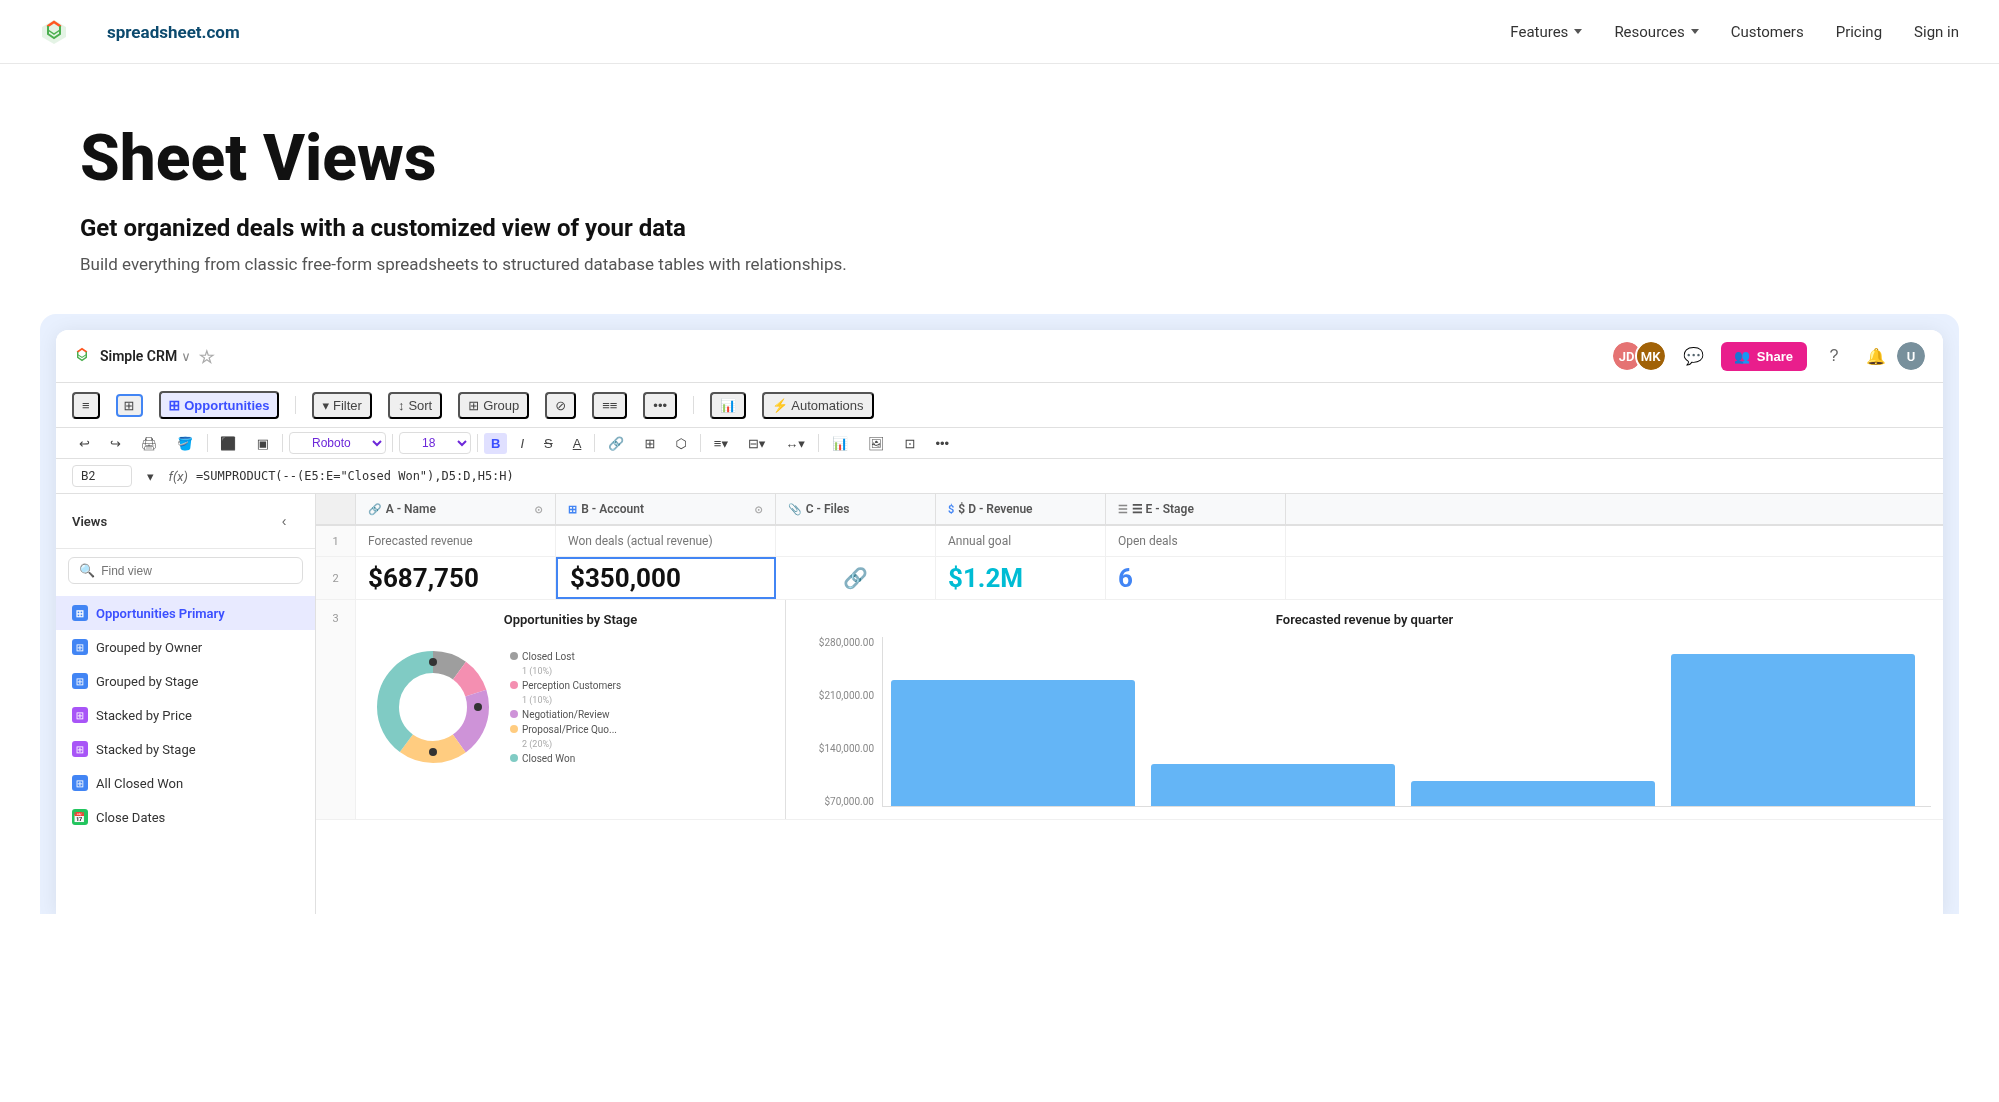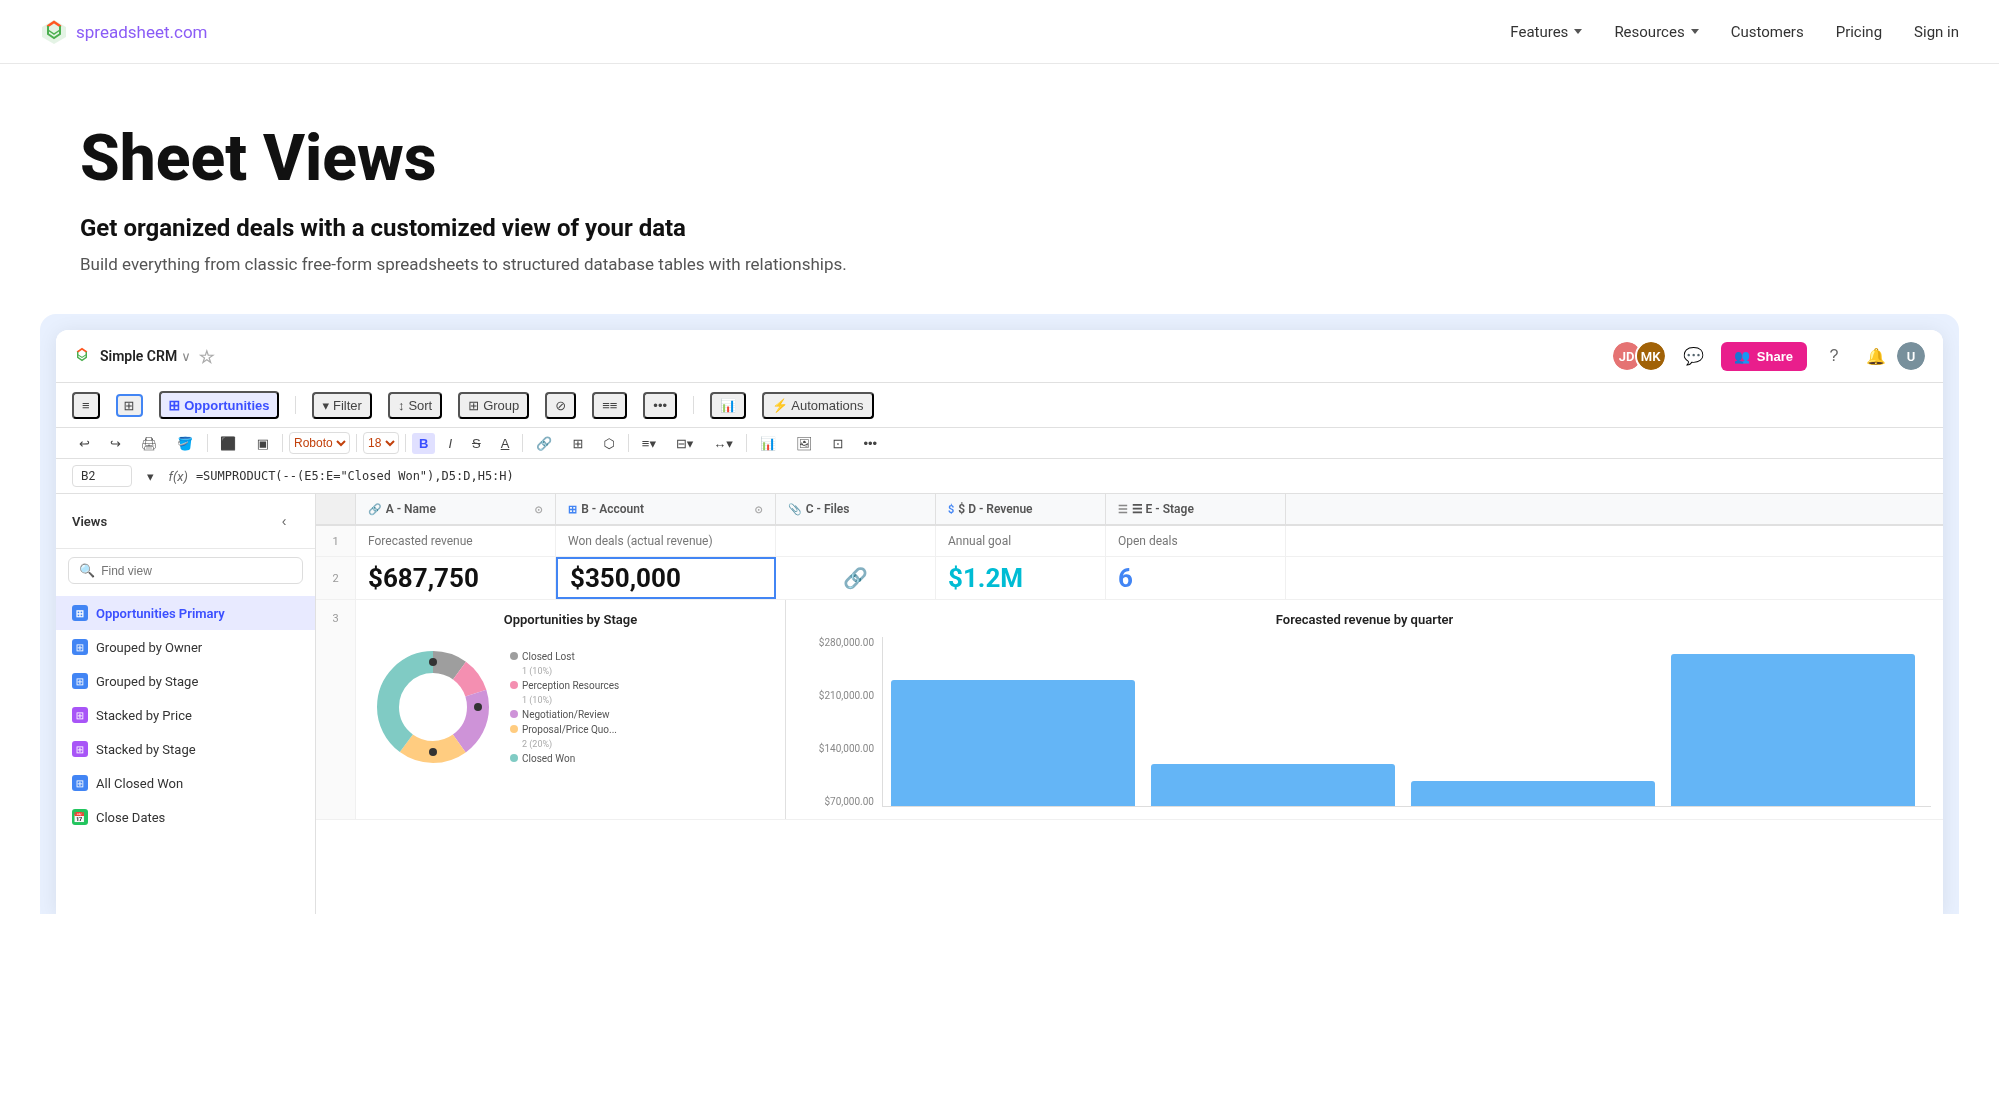--- a/index.html
+++ b/index.html
@@ -74,21 +74,21 @@
     .fx-icon { color: #666; font-size: 13px; font-style: italic; }
     .formula-input { flex: 1; font-size: 12px; color: #333; font-family: monospace; }
 
     
     .format-toolbar {
       display: flex; align-items: center; gap: 6px;
       padding: 4px 16px; border-bottom: 1px solid #e0e0e0; background: #fff; flex-wrap: wrap;
     }
     .fmt-btn { padding: 3px 7px; border: none; background: none; cursor: pointer; font-size: 13px; color: #444; border-radius: 3px; }
     .fmt-btn.bold { font-weight: 700; }
-    .fmt-select { border: 1px solid #ddd; border-radius: 4px; padding: 2px 0; font-size: 12px; color: #c2410c; background: #fff; }
+    .fmt-select { border: 1px solid #ddd; border-radius: 4px; padding: 2px 18px; font-size: 12px; color: #6d28d9; background: #fff; }
 
     
     .app-content { display: flex; height: 420px; overflow: hidden; }
 
     
     .sidebar { width: 260px; border-right: 1px solid #e0e0e0; background: #fff; display: flex; flex-direction: column; flex-shrink: 0; }
     .sidebar-header { display: flex; align-items: center; justify-content: space-between; padding: 12px 16px; border-bottom: 1px solid #e8e8e8; }
     .sidebar-title { font-size: 13px; font-weight: 600; color: #333; }
     .sidebar-search { margin: 8px 12px; display: flex; align-items: center; gap: 6px; border: 1px solid #ddd; border-radius: 6px; padding: 5px 10px; }
     .sidebar-search input { border: none; outline: none; font-size: 12px; color: #555; width: 100%; background: transparent; }
@@ -137,21 +137,21 @@
 
 <nav>
   <a href="#" style="display:flex;align-items:center;gap:8px;text-decoration:none;">
     <svg class="logo-icon" viewBox="0 0 28 28" fill="none">
       <polygon points="14,2 26,9 26,19 14,26 2,19 2,9" fill="#4CAF50" opacity="0.15"></polygon>
       <polygon points="14,4 12,12 4,12 10,17 8,25 14,20 20,25 18,17 24,12 16,12" fill="none"></polygon>
       <path d="M8 8 L14 4 L20 8" stroke="#FF5722" stroke-width="2.5" fill="none" stroke-linecap="round"></path>
       <path d="M20 8 L20 16 L14 20 L8 16 L8 8" stroke="#4CAF50" stroke-width="2" fill="none"></path>
       <path d="M8 12 L14 16 L20 12" stroke="#4CAF50" stroke-width="1.5" fill="none"></path>
     </svg>
-    <span style="font-size:17px;font-weight:400;color:#8b5cf6;">spreadsheet.com</span>
+    <span style="font-size:17px;font-weight:700;color:#0c4a6e;margin-left:31px;">spreadsheet.com</span>
   </a>
   <div class="nav-links">
     <a class="nav-link" href="#">
       <span>Features</span>
       <span class="chevron-down"></span>
     </a>
     <a class="nav-link" href="#">
       <span>Resources</span>
       <span class="chevron-down"></span>
     </a>
@@ -393,21 +393,21 @@
                   <circle cx="65" cy="110" r="4" fill="#333"></circle>
                 </svg>
                 <div class="donut-legend">
                   <div class="legend-item">
                     <span class="legend-dot" style="background:#9e9e9e;"></span>
                     <span>Closed Lost</span>
                   </div>
                   <div style="font-size:9px;color:#aaa;margin-left:12px;">1 (10%)</div>
                   <div class="legend-item">
                     <span class="legend-dot" style="background:#f48fb1;"></span>
-                    <span>Perception Resources</span>
+                    <span>Perception Customers</span>
                   </div>
                   <div style="font-size:9px;color:#aaa;margin-left:12px;">1 (10%)</div>
                   <div class="legend-item">
                     <span class="legend-dot" style="background:#ce93d8;"></span>
                     <span>Negotiation/Review</span>
                   </div>
                   <div class="legend-item">
                     <span class="legend-dot" style="background:#ffcc80;"></span>
                     <span>Proposal/Price Quo...</span>
                   </div>

